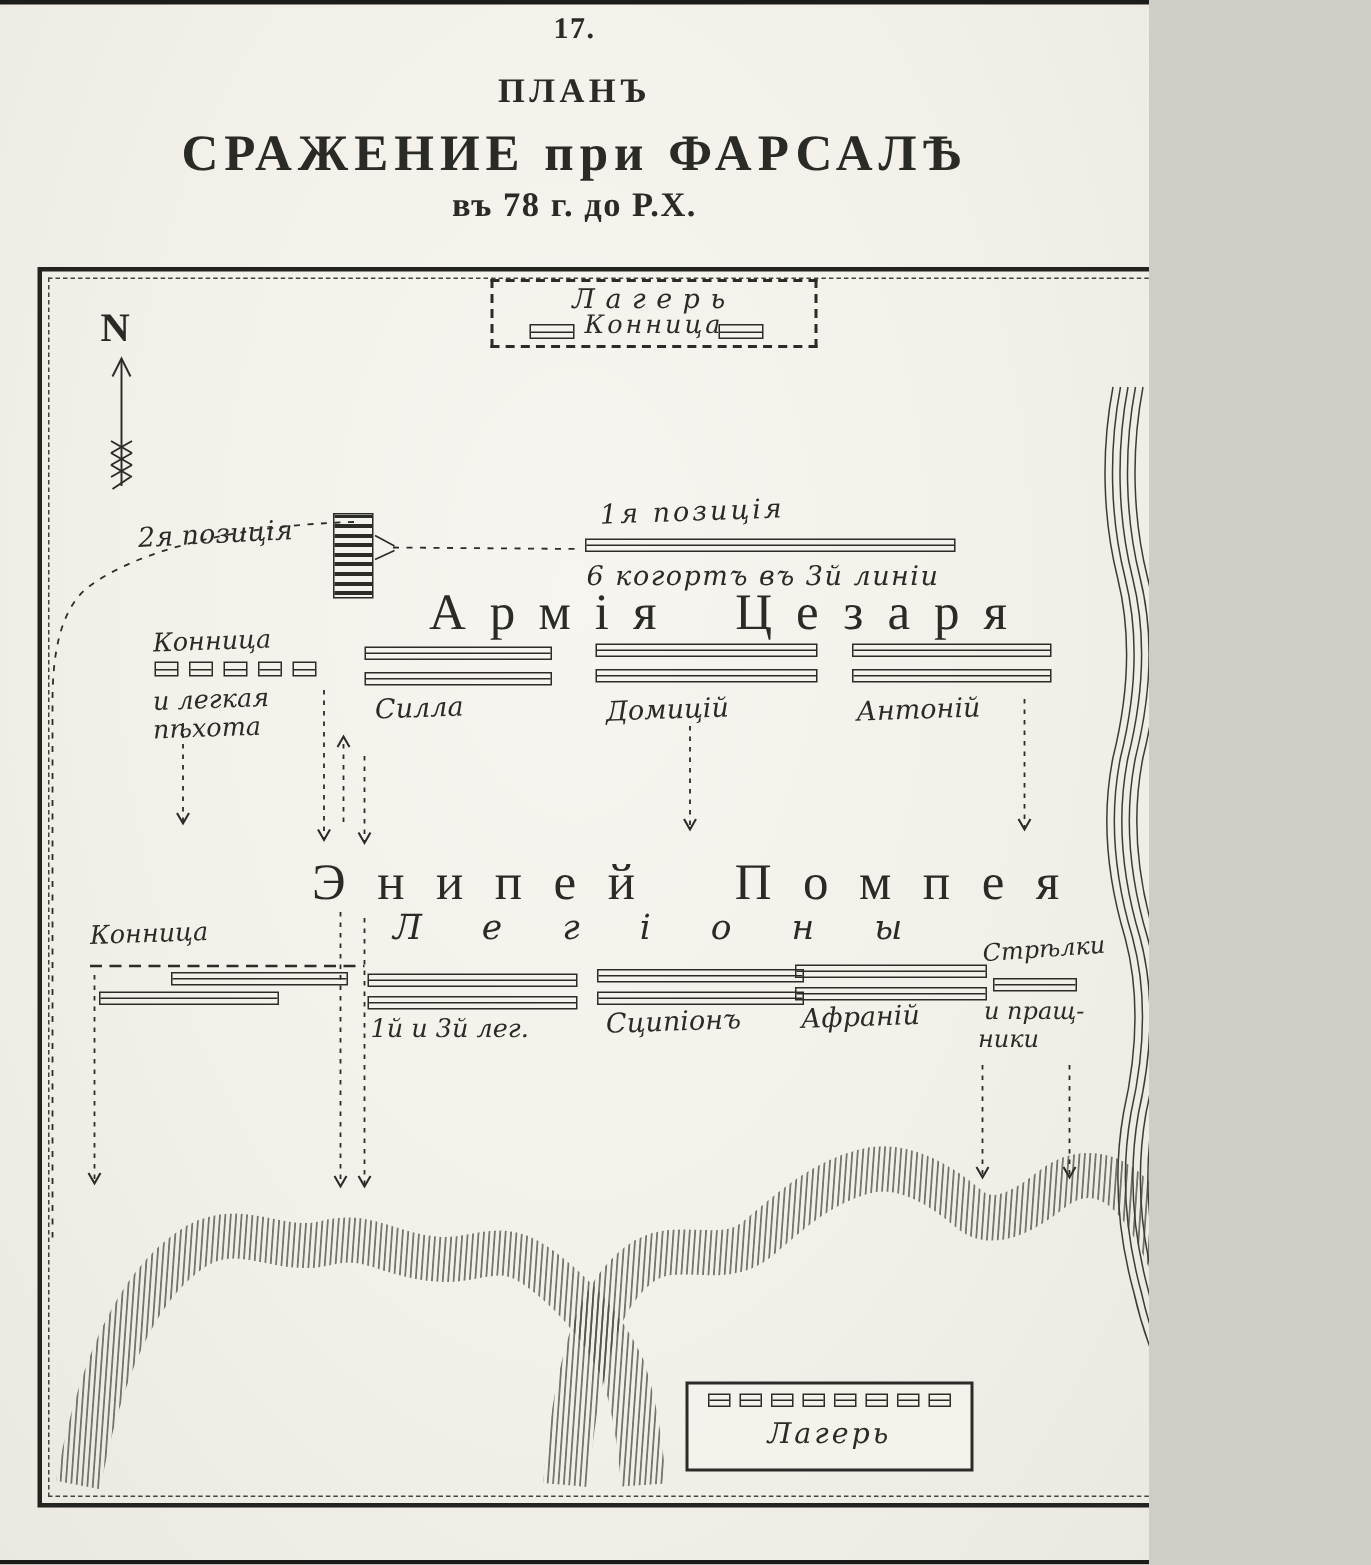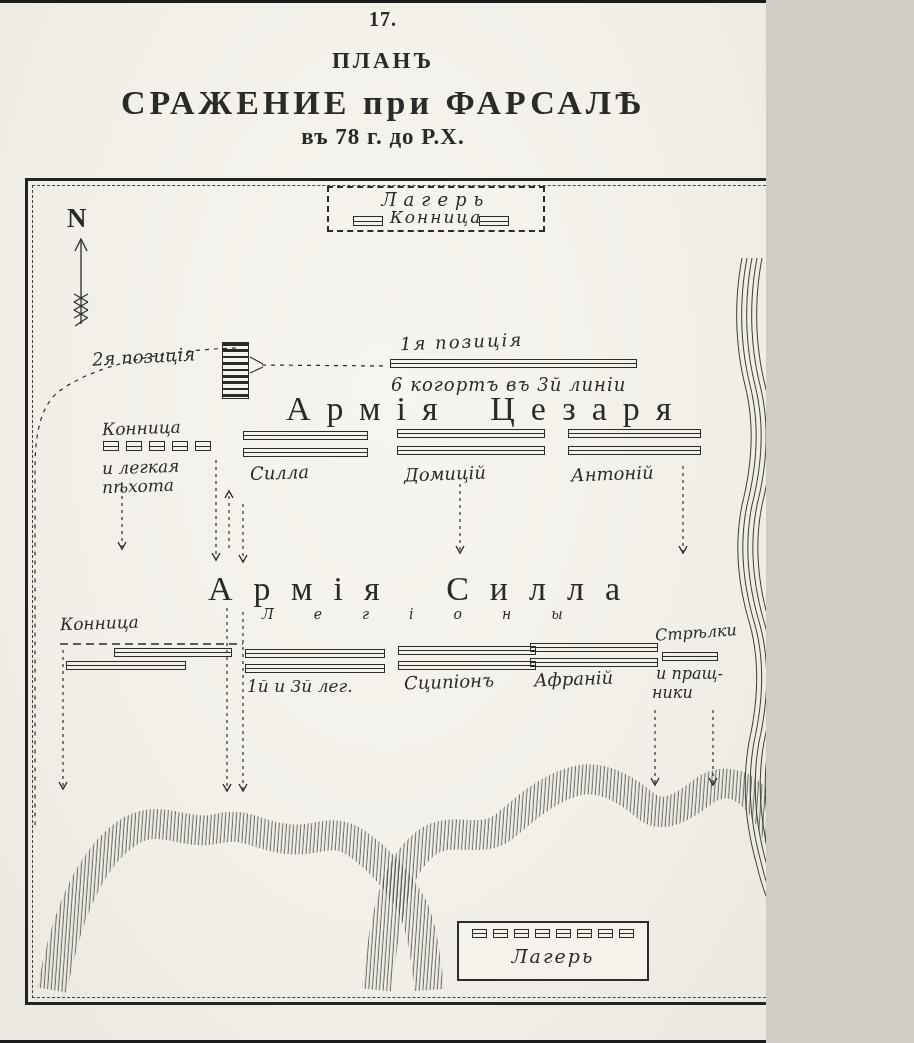--- a/index.html
+++ b/index.html
@@ -159,22 +159,22 @@
   <div class="abs cur" style="left:250px;top:462px;font-size:18px;transform:rotate(-2deg);">Силла</div>
 
   <div class="bar" style="left:397px;top:429px;width:148px;"></div>
   <div class="bar" style="left:397px;top:446px;width:148px;"></div>
   <div class="abs cur" style="left:404px;top:463px;font-size:18px;transform:rotate(-2deg);">Домицій</div>
 
   <div class="bar" style="left:568px;top:429px;width:133px;"></div>
   <div class="bar" style="left:568px;top:446px;width:133px;"></div>
   <div class="abs cur" style="left:571px;top:463px;font-size:18px;transform:rotate(-2deg);">Антоній</div>
 
-  <div class="abs armytitle" style="left:208px;top:570px;letter-spacing:21px;word-spacing:16px;">Армія Силла</div>
-  <div class="abs cur" style="left:262px;top:606px;font-size:14px;letter-spacing:40px;">Легіоны</div>
+  <div class="abs armytitle" style="left:208px;top:570px;letter-spacing:21px;word-spacing:16px;">Энипей Помпея</div>
+  <div class="abs cur" style="left:262px;top:606px;font-size:23px;letter-spacing:40px;">Легіоны</div>
 
   <div class="abs cur" style="left:60px;top:613px;font-size:17px;transform:rotate(-2deg);">Конница</div>
   <div class="bar" style="left:114px;top:648px;width:118px;"></div>
   <div class="bar" style="left:66px;top:661px;width:120px;"></div>
 
   <div class="bar" style="left:245px;top:649px;width:140px;"></div>
   <div class="bar" style="left:245px;top:664px;width:140px;"></div>
   <div class="abs cur" style="left:247px;top:676px;font-size:17px;">1й и 3й лег.</div>
 
   <div class="bar" style="left:398px;top:646px;width:138px;"></div>

